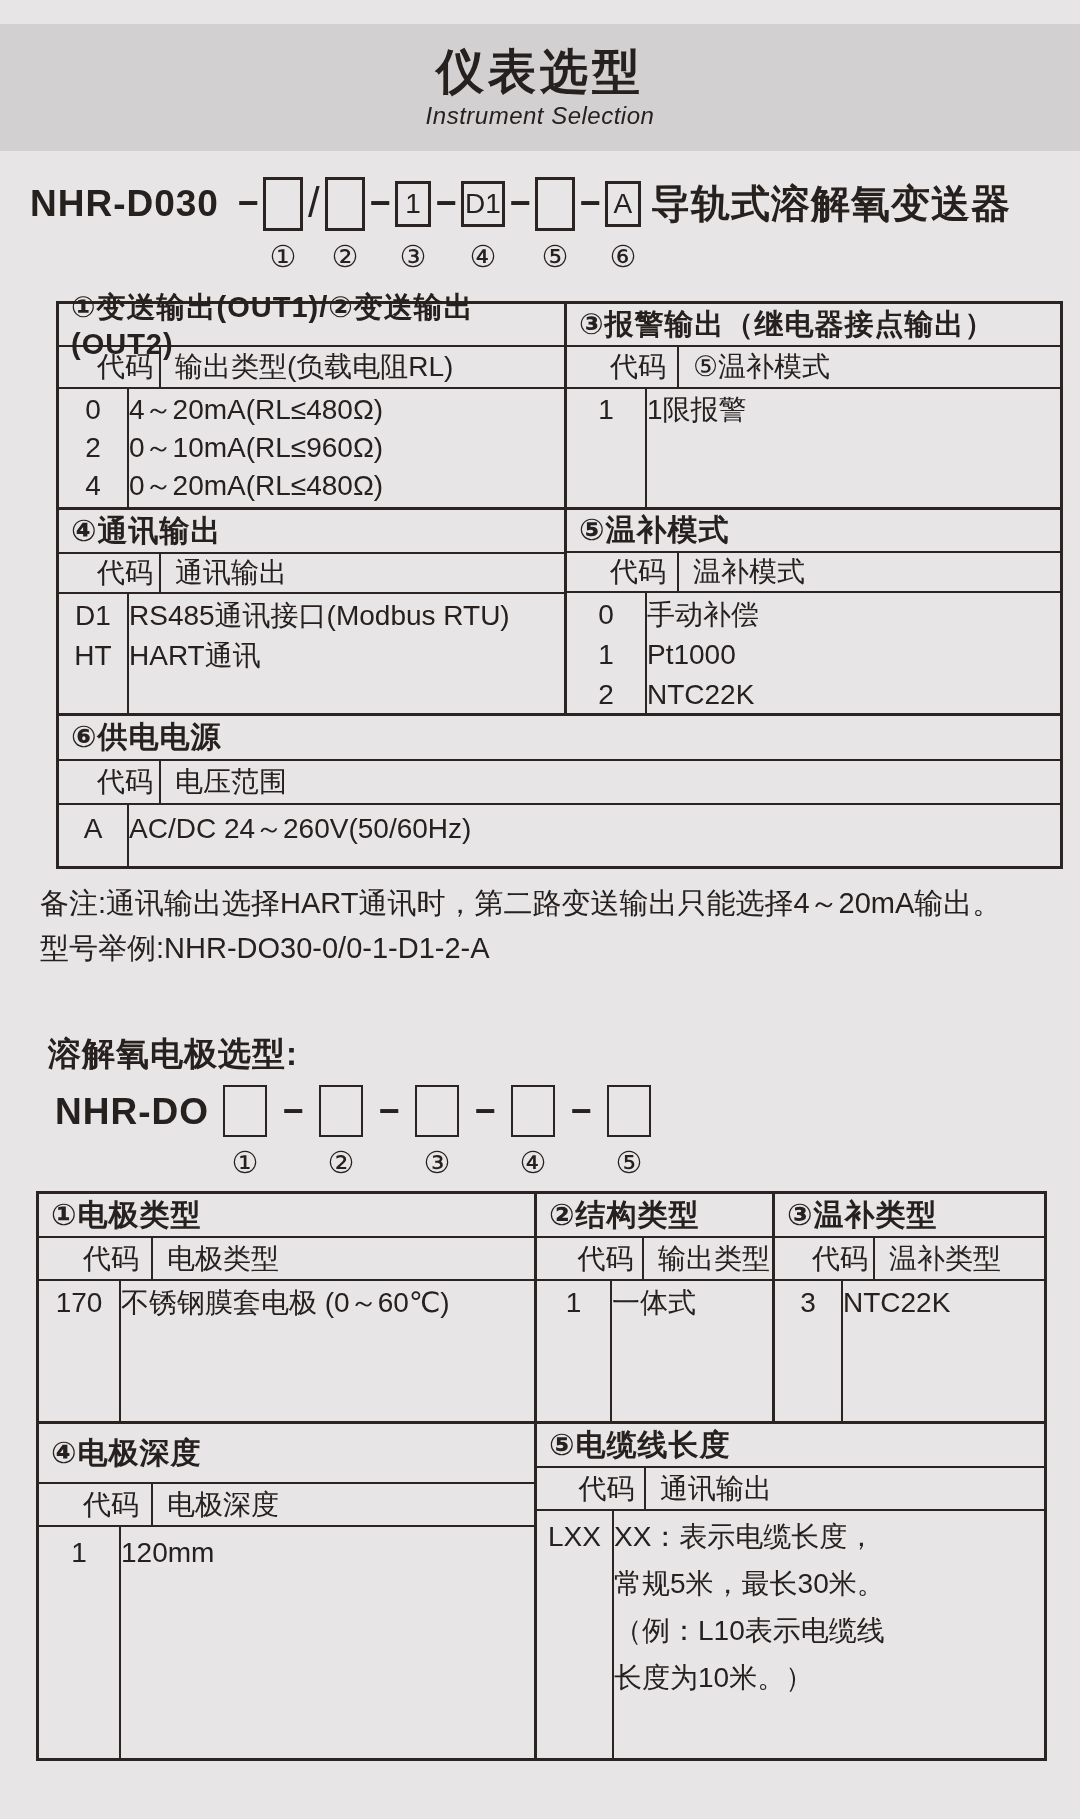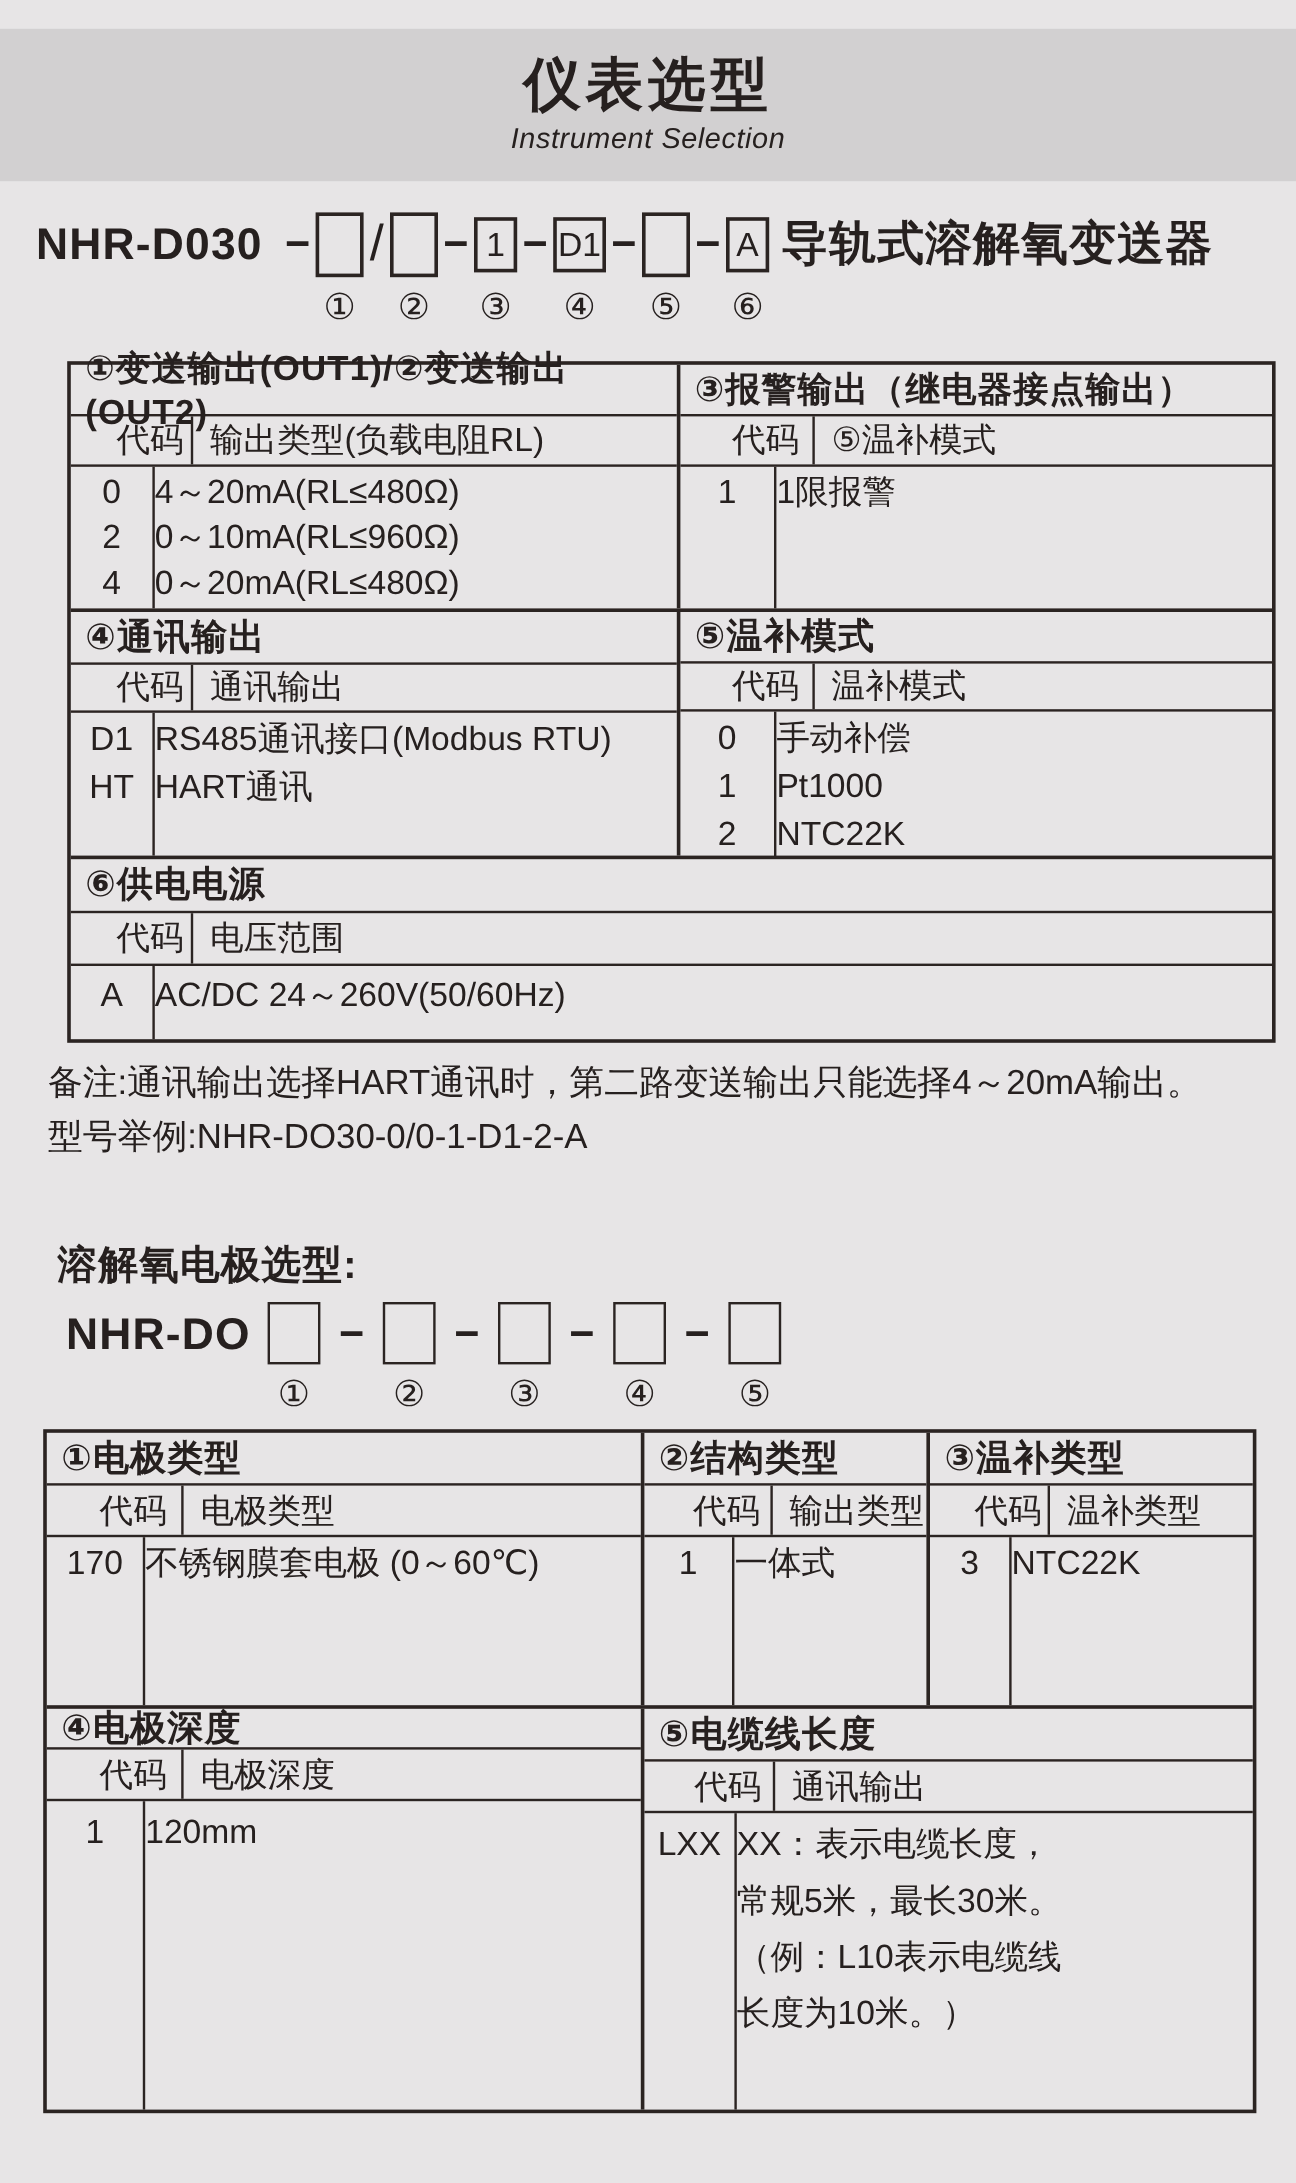--- a/index.html
+++ b/index.html
@@ -291,21 +291,21 @@
         </div>
         <div class="lcol">
           <div class="lline rh40">NTC22K</div>
         </div>
       </div>
     </div>
   </div>
 
   <div class="tsec" style="height:337px">
     <div class="panel bdr" style="width:498px">
-      <div class="ttl" style="height:34px">④电极深度</div>
+      <div class="ttl" style="height:60px">④电极深度</div>
       <div class="hrow" style="height:43px">
         <div class="ccell" style="width:82px">代码</div>
         <div class="lcell">电极深度</div>
       </div>
       <div class="drow">
         <div class="ccol" style="width:82px">
           <div class="cline rh47">1</div>
         </div>
         <div class="lcol">
           <div class="lline rh47">120mm</div>

